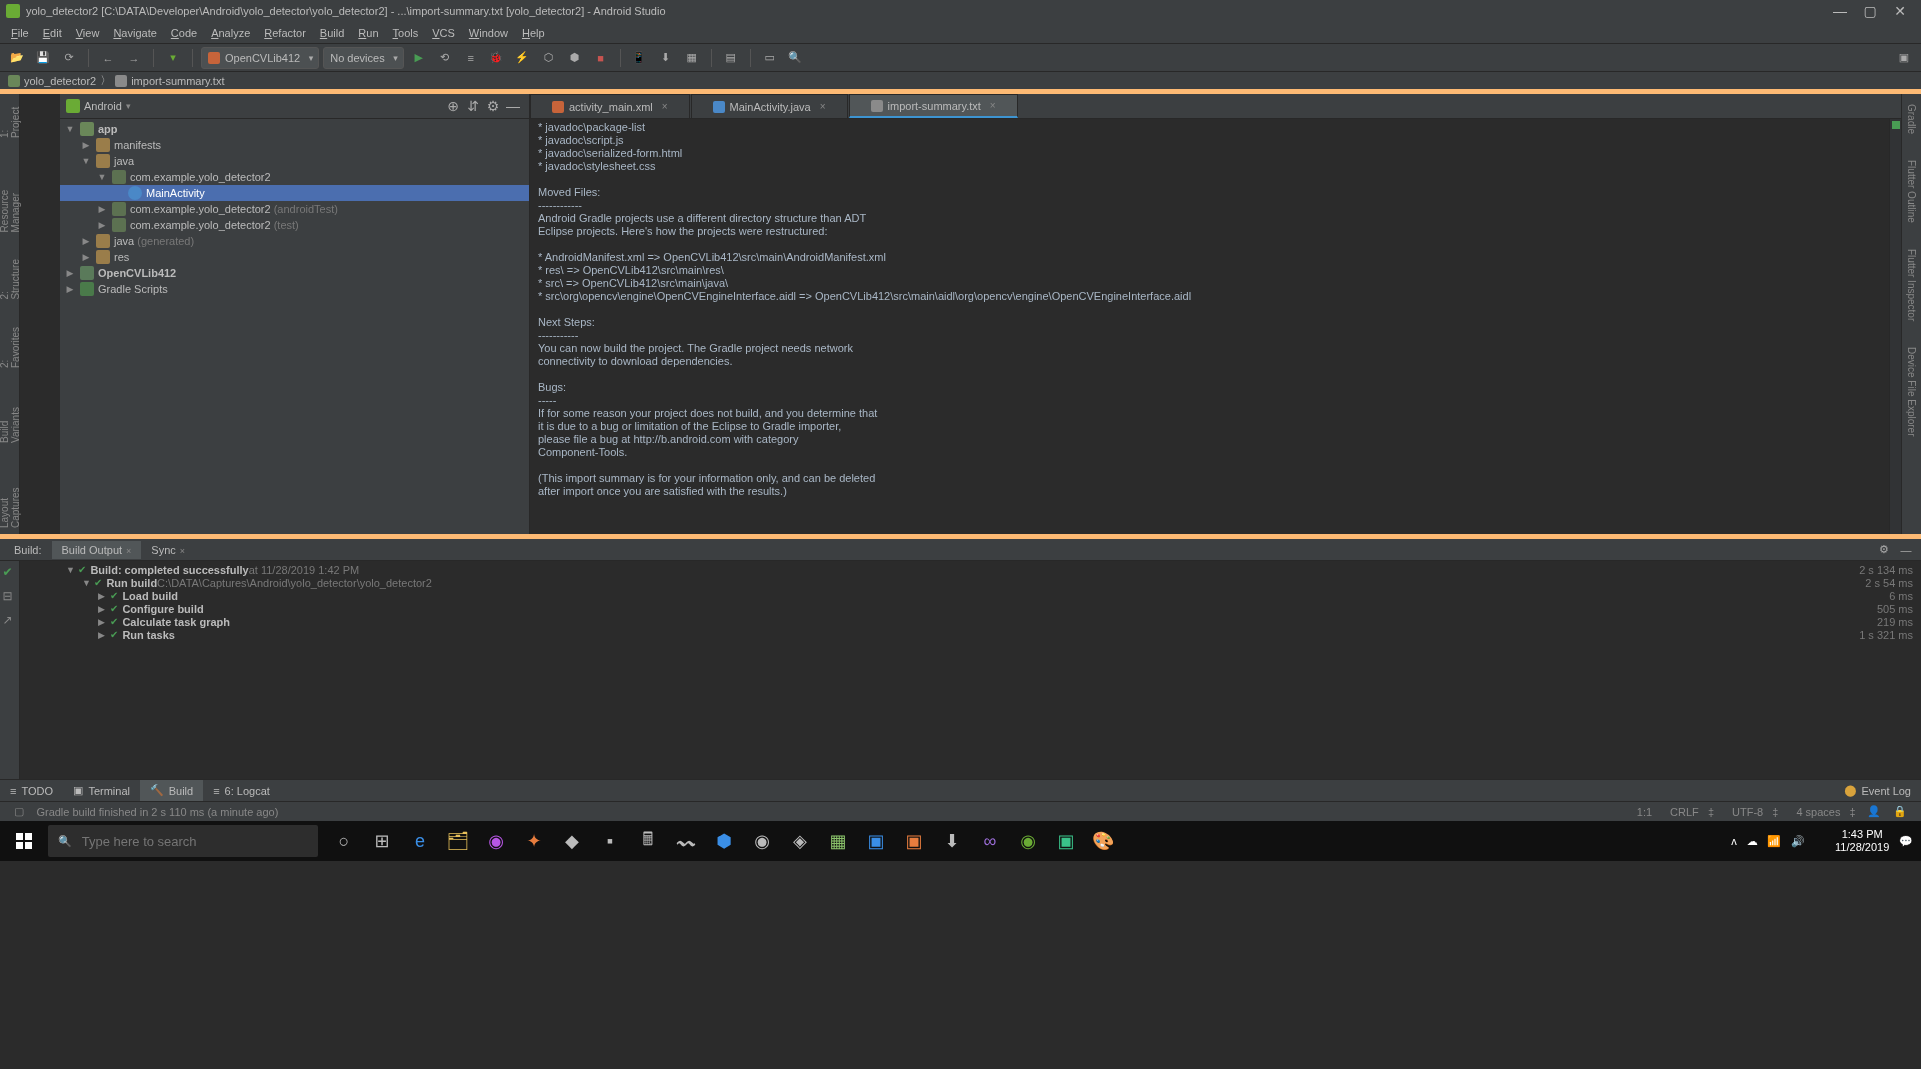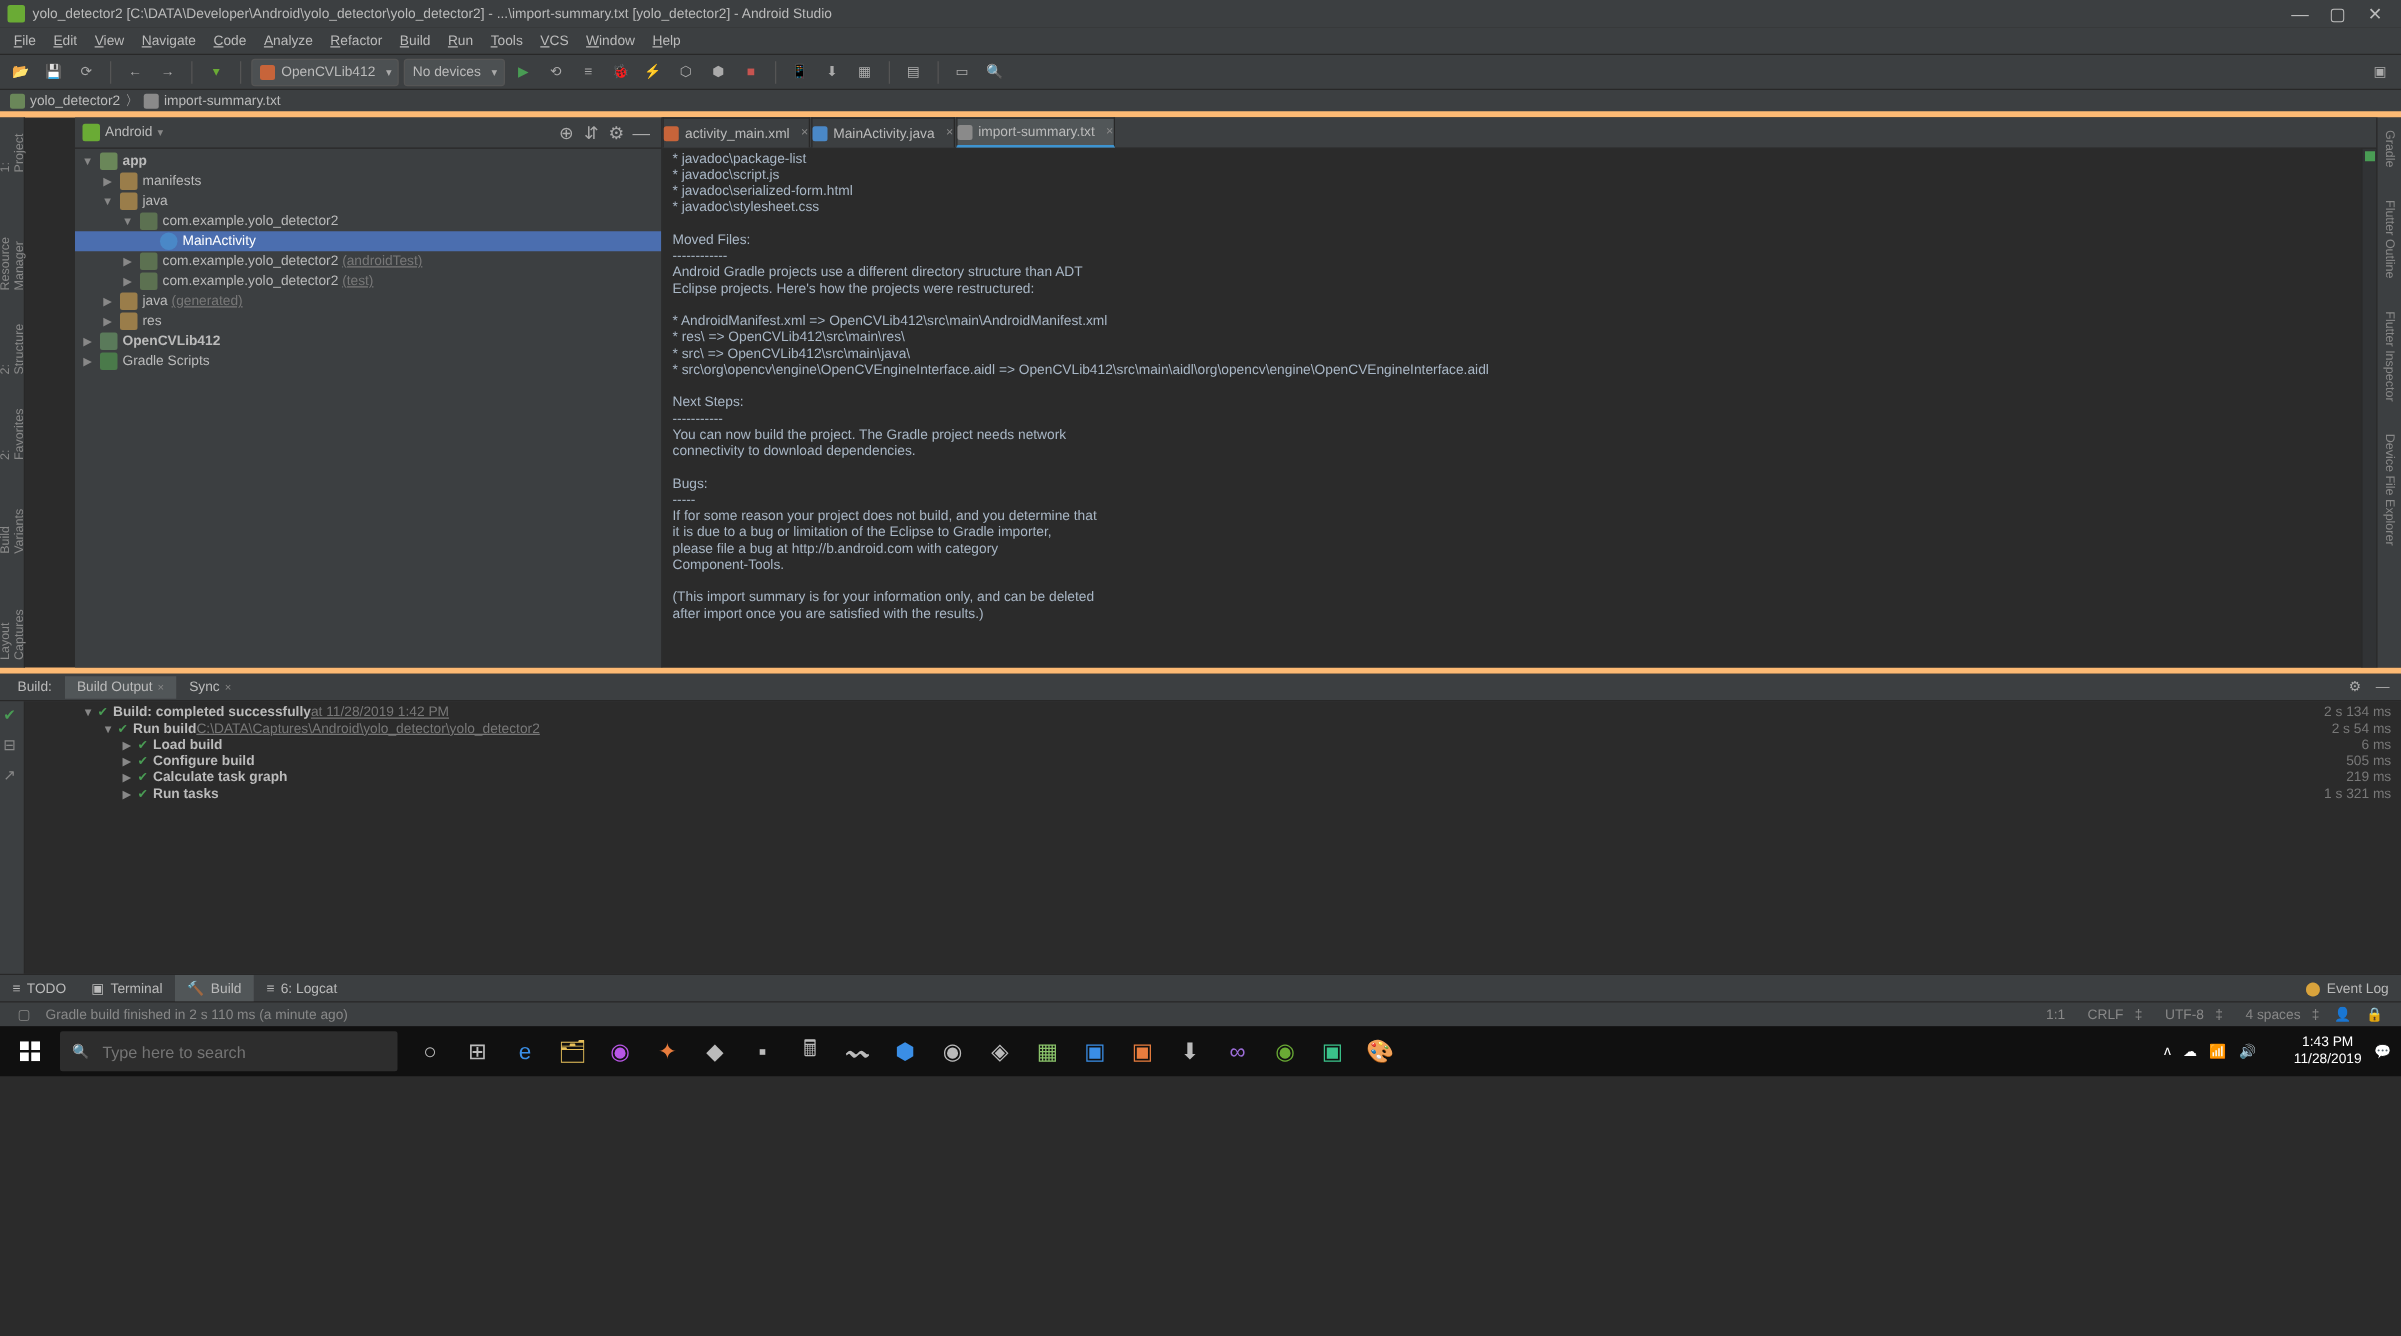--- a/index.html
+++ b/index.html
@@ -26,24 +26,24 @@
 .projhead { height: 25px; display: flex; align-items: center; padding: 0 6px; border-bottom: 1px solid #282828; }
 .projhead .combo2 { display:flex; align-items:center; gap:4px; color:#bbb; }
 .projhead .spacer { flex:1; }
 .projhead .iconbtn { width:20px; height:20px; display:flex; align-items:center; justify-content:center; color:#aaa; font-size:14px; }
 .tree { flex:1; overflow:auto; padding: 2px 0; font-size: 11px; }
 .treerow { display:flex; align-items:center; height:16px; padding-left: 4px; color:#bbb; white-space:nowrap; }
 .treerow.sel { background: #4b6eaf; color:#fff; }
 .twisty { width:12px; text-align:center; color:#888; font-size:9px; }
 .ticon { width:14px; height:14px; margin: 0 4px; border-radius:2px; }
 .ic-app{ background:#6a8759; } .ic-folder{ background:#9a7d4a; } .ic-pkg{ background:#6a8759; opacity:.7;} .ic-class{ background:#4a88c7; border-radius:50%;} .ic-mod{ background:#5a7a5a;} .ic-gradle{ background:#4a7a4a;}
-.dim { color:#787878;text-decoration:underline; }
+.dim { color:#787878; }
 .editor { flex:1; display:flex; flex-direction:column; background:#2b2b2b; }
 .edtabs { height: 25px; background:#3c3f41; display:flex; align-items:flex-end; border-bottom:1px solid #282828; }
-.edtab { height:24px; display:flex; align-items:center; padding:0 0; gap:5px; border:1px solid #282828; border-bottom:none; background:#3c3f41; color:#bbb; margin-right:1px; font-size:11px; }
+.edtab { height:24px; display:flex; align-items:center; padding:0 21px; gap:5px; border:1px solid #282828; border-bottom:none; background:#3c3f41; color:#bbb; margin-right:1px; font-size:11px; }
 .edtab.active { background:#515658; border-bottom: 2px solid #3d94d1; }
 .edtab .x { color:#888; font-size:10px; margin-left:4px; }
 .edtab .ticon2{ width:12px;height:12px;border-radius:2px;}
 .edbody { flex:1; display:flex; overflow:hidden; font-family: Consolas, monospace; font-size: 12px; line-height: 13px; }
 .gutter { width: 48px; background:#313335; color:#606366; text-align:right; padding: 2px 8px 2px 2px; border-right:1px solid #282828; white-space:pre; }
 .code { flex:1; padding: 2px 8px; color:#a9b7c6; white-space:pre; overflow:auto; }
 .marker { width:12px; background:#313335; border-left:1px solid #282828; position:relative; }
 .marker .ok { position:absolute; top:2px; left:2px; width:8px; height:8px; background:#499c54; }
 .buildpanel { height: 245px; background:#2b2b2b; border-top:5px solid #fdba74; display:flex; flex-direction:column; }
 .buildtabs { height:22px; background:#3c3f41; display:flex; align-items:center; padding:0 4px; border-bottom:1px solid #282828; }

